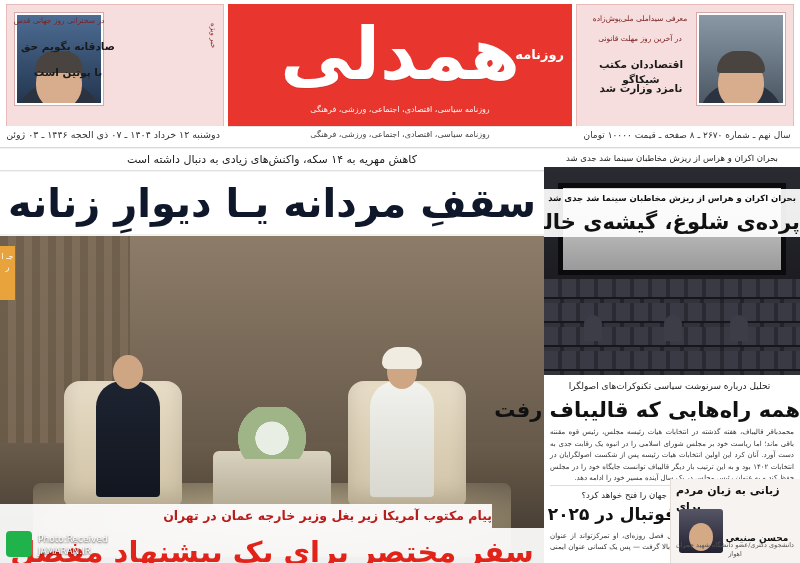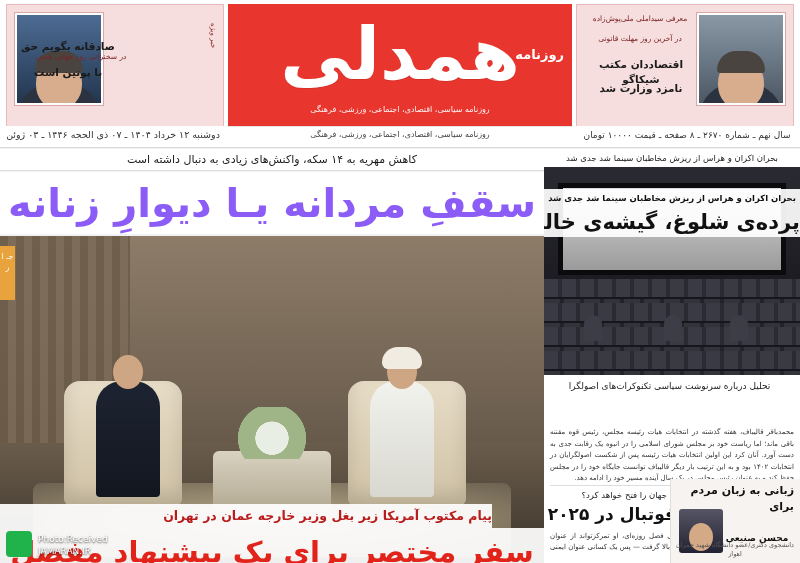--- a/index.html
+++ b/index.html
@@ -187,21 +187,21 @@
     font-size: 11px;
     line-height: 22px;
     text-align: center;
     border-bottom: 1px solid #e0e0e0;
   }
   .headline-main {
     position: absolute;
     left: 0; top: 172px;
     width: 544px; height: 62px;
     background: #ffffff;
-    color: #8b5cf6;
+    color: #0f172a;
     font-size: 40px;
     font-weight: bold;
     line-height: 62px;
     text-align: center;
     white-space: nowrap;
   }
 
   .main-photo {
     position: absolute;
     left: 0; top: 236px;
@@ -392,21 +392,21 @@
   }
   .red-tag { color:#d3211b; font-weight: bold; }
 
   
   .col-box {
     position:absolute; right: 0; bottom: 0; width: 130px; height: 84px;
     background:#f7f3f0; border-left: 1px solid #e3ddd8;
   }
   .col-title {
     position:absolute; right: 6px; top: 4px; width: 118px;
-    font-size: 11px; font-weight: bold; color:#111; text-align: right; line-height: 15px;
+    font-size: 11px; font-weight: bold; color:#111; text-align: left; line-height: 15px;
   }
   .col-avatar {
     position:absolute; left: 8px; top: 30px; width: 44px; height: 44px;
     background: linear-gradient(#556, #223); border-radius: 3px; overflow:hidden;
   }
   .col-avatar .face2 {
     position:absolute; left:50%; transform:translateX(-50%); bottom: 2px;
     width: 24px; height: 28px; border-radius: 50%; background:#d4a986;
   }
   .col-name {
@@ -425,21 +425,21 @@
 
   <div class="masthead">
 
     <div class="mh-left-box">
       <div class="portrait p-left bg-blue">
         <div class="suit"></div>
           <div class="tie"></div>
         <div class="face"></div>
           <div class="hair"></div>
       </div>
-      <div class="mh-small" style="right:90px; top:10px; width:104px;margin-top:36px;">در سخنرانی روز جهانی قدس</div>
+      <div class="mh-small" style="right:112px; top:10px; width:104px;">در سخنرانی روز جهانی قدس</div>
       <div class="mh-cap" style="right:100px; top:34px; width:110px;">صادقانه بگویم حق</div>
       <div class="mh-cap" style="right:100px; top:60px; width:110px;">با پوتین است</div>
       <div class="v-label" style="right:6px; top:18px;">خبر ویژه</div>
     </div>
 
     <div class="mh-center">
       <div class="logo-vert">روزنامه</div>
       <div class="logo-word">همدلی</div>
       <div class="logo-sub">روزنامه سیاسی، اقتصادی، اجتماعی، ورزشی، فرهنگی</div>
     </div>
@@ -505,20 +505,21 @@
         <div class="seat-row" style="top:72px;"></div>
       </div>
       <div class="viewer" style="left:40px;"></div>
       <div class="viewer" style="left:120px;"></div>
       <div class="viewer" style="left:186px;"></div>
       <div class="r-overlay-kicker">بحران اکران و هراس از ریزش مخاطبان سینما شد جدی شد</div>
       <div class="r-overlay-head">پرده‌ی شلوغ، گیشه‌ی خالی</div>
     </div>
 
     <div class="r-kicker2">تحلیل درباره سرنوشت سیاسی تکنوکرات‌های اصولگرا</div>
+    <div class="r-head2">همه راه‌هایی که قالیباف رفت</div>
     <div class="r-body">محمدباقر قالیباف، هفته گذشته در انتخابات هیات رئیسه مجلس، رئیس قوه مقننه باقی ماند؛ اما ریاست خود بر مجلس شورای اسلامی را در انبوه یک رقابت جدی به دست آورد. آنان کرد این اولین انتخابات هیات رئیسه پس از شکست اصولگرایان در انتخابات ۱۴۰۲ بود و به این ترتیب بار دیگر قالیباف توانست جایگاه خود را در مجلس حفظ کند و به عنوان رئیس مجلس در یک سال آینده مسیر خود را ادامه دهد.</div>
 
     <div class="r-divider"></div>
 
     <div class="r-kicker3">از دیدچه تا پایان، چه کسی جهان را فتح خواهد کرد؟</div>
     <div class="r-head3">۲۰ فرمانروای فوتبال در ۲۰۲۵</div>
 
     <div class="r-bottom">
       <span class="red-tag">همدلی/</span>
       <span>ایمان کودکی؛ با مسئوبیت پایانی فصل روزه‌ای، او تمرکزتواند از عنوان قهرمانانی که در سال ۲۰۲۵ به دست آورد، بالا گرفت — پس یک کسانی عنوان ایمنی برای دانستنی این ستاره اسپانیایی هستند؟</span>

